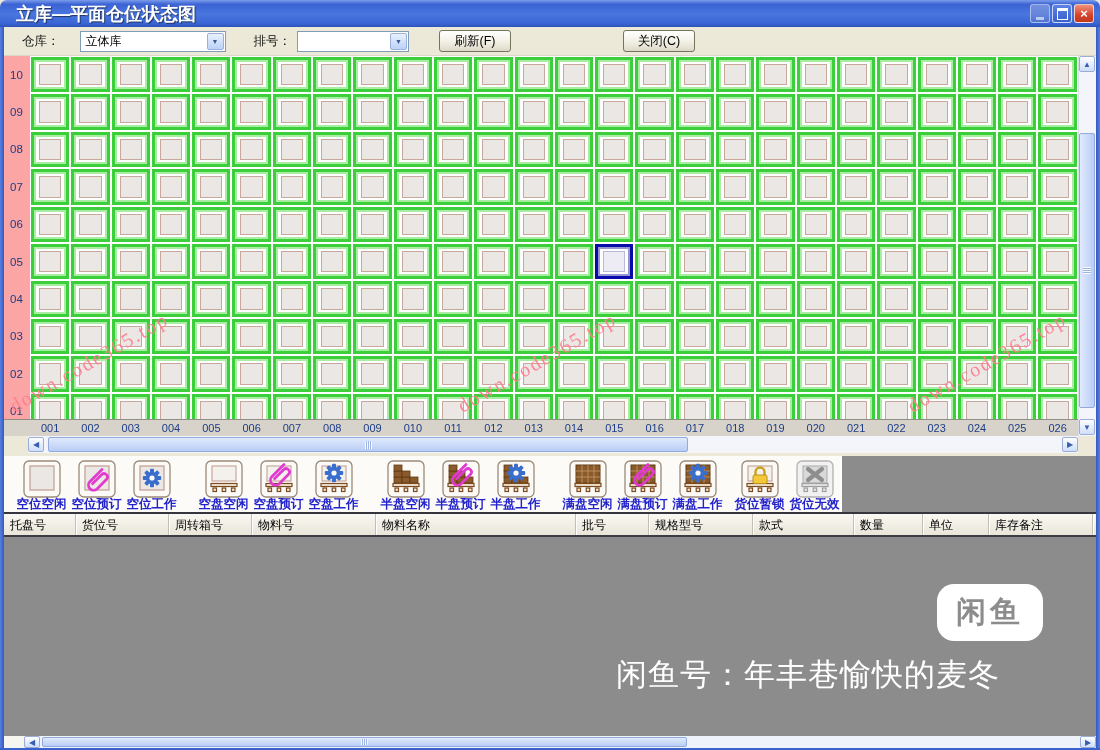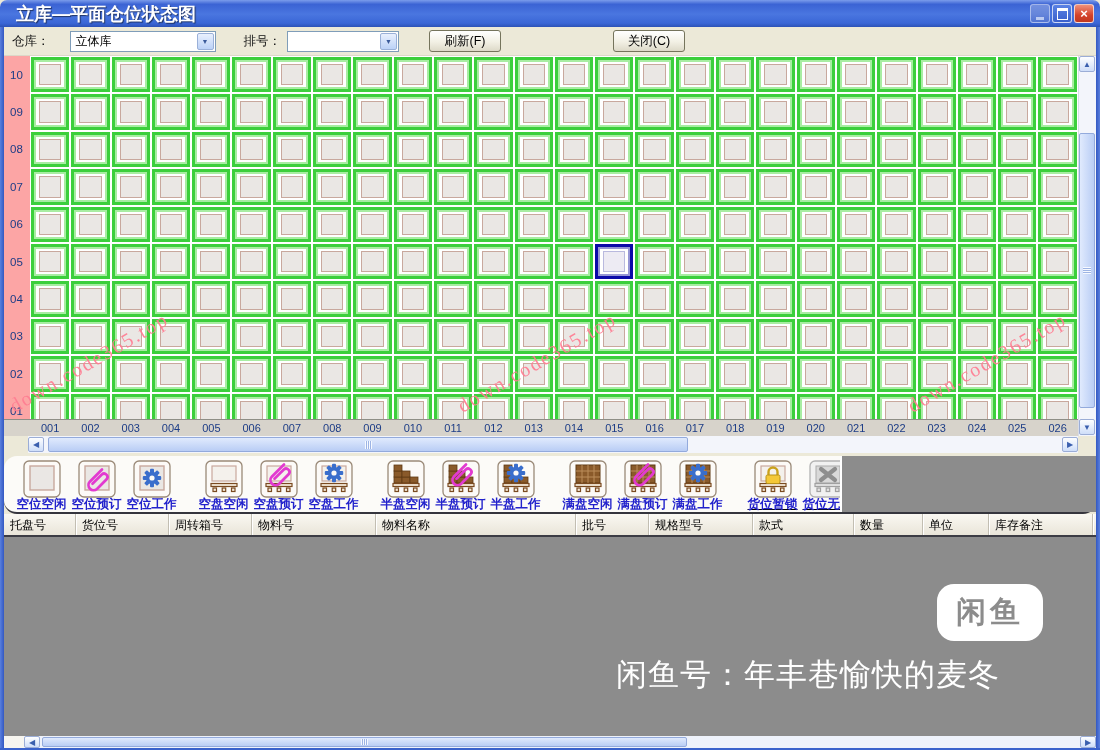--- a/index.html
+++ b/index.html
@@ -17,21 +17,21 @@
   .wbtn.min{background:linear-gradient(#8ba3e4,#5c7ad0);opacity:.7;}
   .wbtn.min i{display:block;width:8px;height:3px;background:#eef2fc;margin-top:9px;}
   .wbtn.max{background:linear-gradient(#5b82e4,#3a60cc);}
   .wbtn.max i{display:block;width:9px;height:8px;border:1px solid #fff;border-top-width:3px;}
   .wbtn.close{background:linear-gradient(#f0907a,#d4422a 60%,#c03820);color:#fff;font-size:13px;font-weight:bold;line-height:1;}
 
   
   .toolbar{position:absolute;left:4px;top:27px;width:1092px;height:29px;background:#ece9d8;
     display:flex;align-items:center;border-bottom:1px solid #dcd8c8;box-sizing:border-box;}
   .tlabel{font-size:12.5px;color:#101010;white-space:nowrap;}
-  .lab1{margin-left:8px;} .lab2{margin-left:28px;}
+  .lab1{margin-left:18px;} .lab2{margin-left:28px;}
   .combo{height:21px;background:#fff;border:1px solid #7f9db9;position:relative;display:flex;align-items:center;
     font-size:12px;padding-left:5px;box-sizing:border-box;color:#000;}
   .combo1{width:146px;margin-left:20px;} .combo2{width:112px;margin-left:6px;}
   .combo .arrow{position:absolute;right:1px;top:1px;bottom:1px;width:17px;
     background:linear-gradient(#e9f0fd,#bcd2f7);border:1px solid #9ab0d8;border-radius:2px;
     display:flex;align-items:center;justify-content:center;font-size:7px;color:#3a5a9a;box-sizing:border-box;}
   .xpbtn{height:22px;border:1px solid #75745c;border-radius:3px;
     background:linear-gradient(#ffffff,#f2f0e4 55%,#ddd9c8);font-size:12.5px;color:#000;
     font-family:"Liberation Sans",sans-serif;padding:0 6px;box-sizing:border-box;}
   .btn-refresh{width:72px;margin-left:30px;} .btn-close{width:72px;margin-left:112px;}
@@ -70,23 +70,23 @@
     display:flex;align-items:center;justify-content:center;box-sizing:border-box;}
   .hthumb i{display:block;width:7px;height:8px;background:repeating-linear-gradient(90deg,#f6f9ff 0 1px,#9db4e4 1px 2px);}
 
   
   .wm{position:absolute;width:250px;text-align:center;font-family:"Liberation Serif",serif;font-size:20px;
     color:#ff7d92;letter-spacing:2px;transform:rotate(-30deg);z-index:10;opacity:.92;white-space:nowrap;}
   .wm1{left:-40px;top:295px;} .wm2{left:408px;top:295px;} .wm3{left:858px;top:295px;}
 
   
   .legend{position:absolute;left:4px;top:456px;width:1092px;height:58px;background:#fcfbf8;
-    border-bottom:2px solid #35353d;box-sizing:border-box;display:flex;border-radius:13px;}
+    border-bottom:2px solid #35353d;box-sizing:border-box;display:flex;}
   .lgroup{display:flex;}
-  .lg1{margin-left:10px;} .lg2{margin-left:17px;} .lg3{margin-left:17px;} .lg4{margin-left:17px;font-family:Liberation Serif, serif;} .lg5{margin-left:20px;text-decoration:underline;}
+  .lg1{margin-left:10px;} .lg2{margin-left:17px;} .lg3{margin-left:17px;} .lg4{margin-left:17px;font-family:Liberation Serif, serif;} .lg5{margin-left:7px;}
   .litem{width:55px;display:flex;flex-direction:column;align-items:center;}
   .licon{width:38px;height:38px;margin-top:4px;}
   .llabel{font-size:12.5px;font-weight:bold;color:#2323cc;white-space:nowrap;line-height:13px;}
   .graypanel{position:absolute;left:836px;top:0;width:256px;height:56px;background:#8c8c8c;border-left:2px solid #fff;}
 
   
   .theader{position:absolute;left:4px;top:514px;width:1092px;height:23px;
     background:linear-gradient(#faf8f2,#e9e5d9);border-bottom:2px solid #3c3c44;box-sizing:border-box;display:flex;overflow:hidden;}
   .th{font-size:12px;color:#000;padding:3px 0 0 6px;border-right:1px solid #c2beb2;box-shadow:1px 0 0 #fff;
     white-space:nowrap;box-sizing:border-box;flex-shrink:0;}

